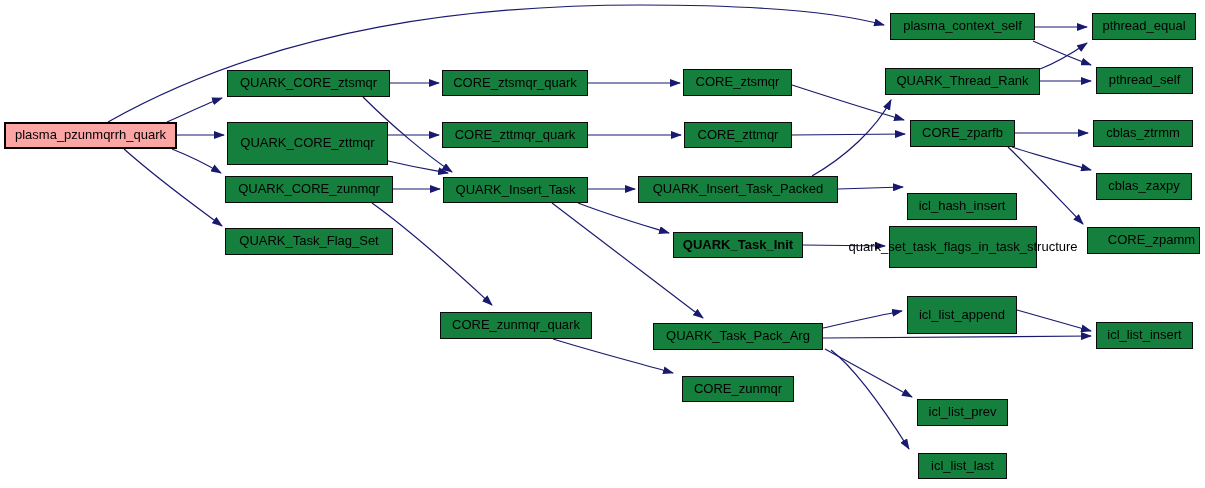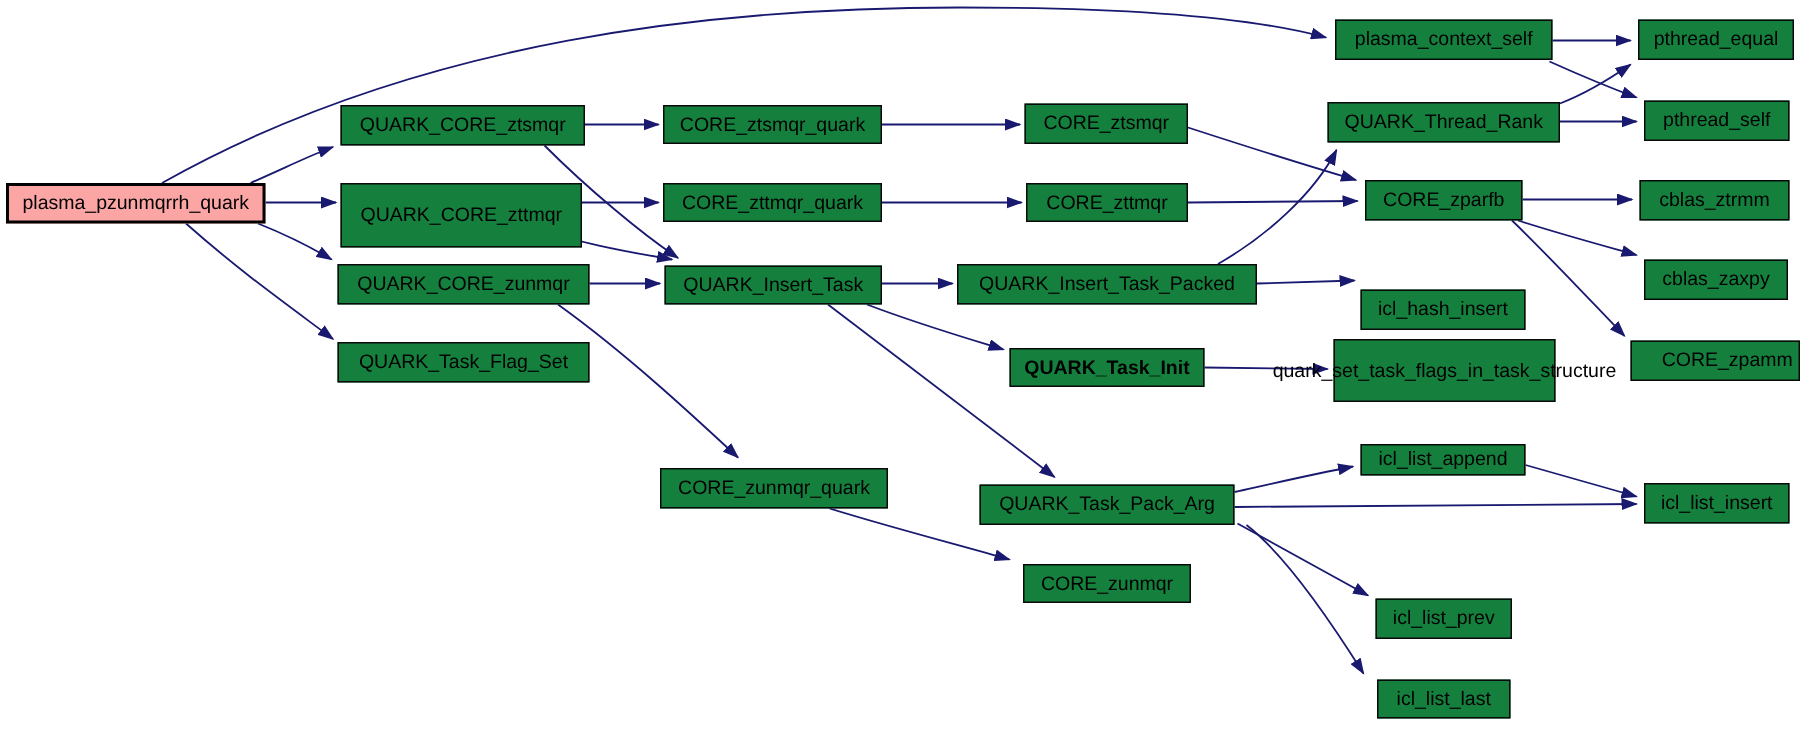--- a/index.html
+++ b/index.html
@@ -137,21 +137,21 @@
   <div class="node" style="left:910px;top:120px;width:105px;height:27px;">
       <span class="lbl">CORE_zparfb</span>
     </div>
   <div class="node" style="left:907px;top:173px;width:110px;height:27px;margin-top:20px;">
       <span class="lbl">icl_hash_insert</span>
     </div>
   <div class="node" style="left:889px;top:226px;width:148px;height:42px;">
     <span class="lbl">quark_set_task_flags</span>
     <span class="lbl">_in_task_structure</span>
   </div>
-  <div class="node" style="left:907px;top:296px;width:110px;height:21px;">
+  <div class="node" style="left:907px;top:296px;width:110px;height:38px;">
       <span class="lbl">icl_list_append</span>
     </div>
   <div class="node" style="left:917px;top:399px;width:91px;height:27px;">
       <span class="lbl">icl_list_prev</span>
     </div>
   <div class="node" style="left:918px;top:453px;width:89px;height:26px;">
       <span class="lbl">icl_list_last</span>
     </div>
 
   <div class="node" style="left:1092px;top:13px;width:104px;height:27px;">

